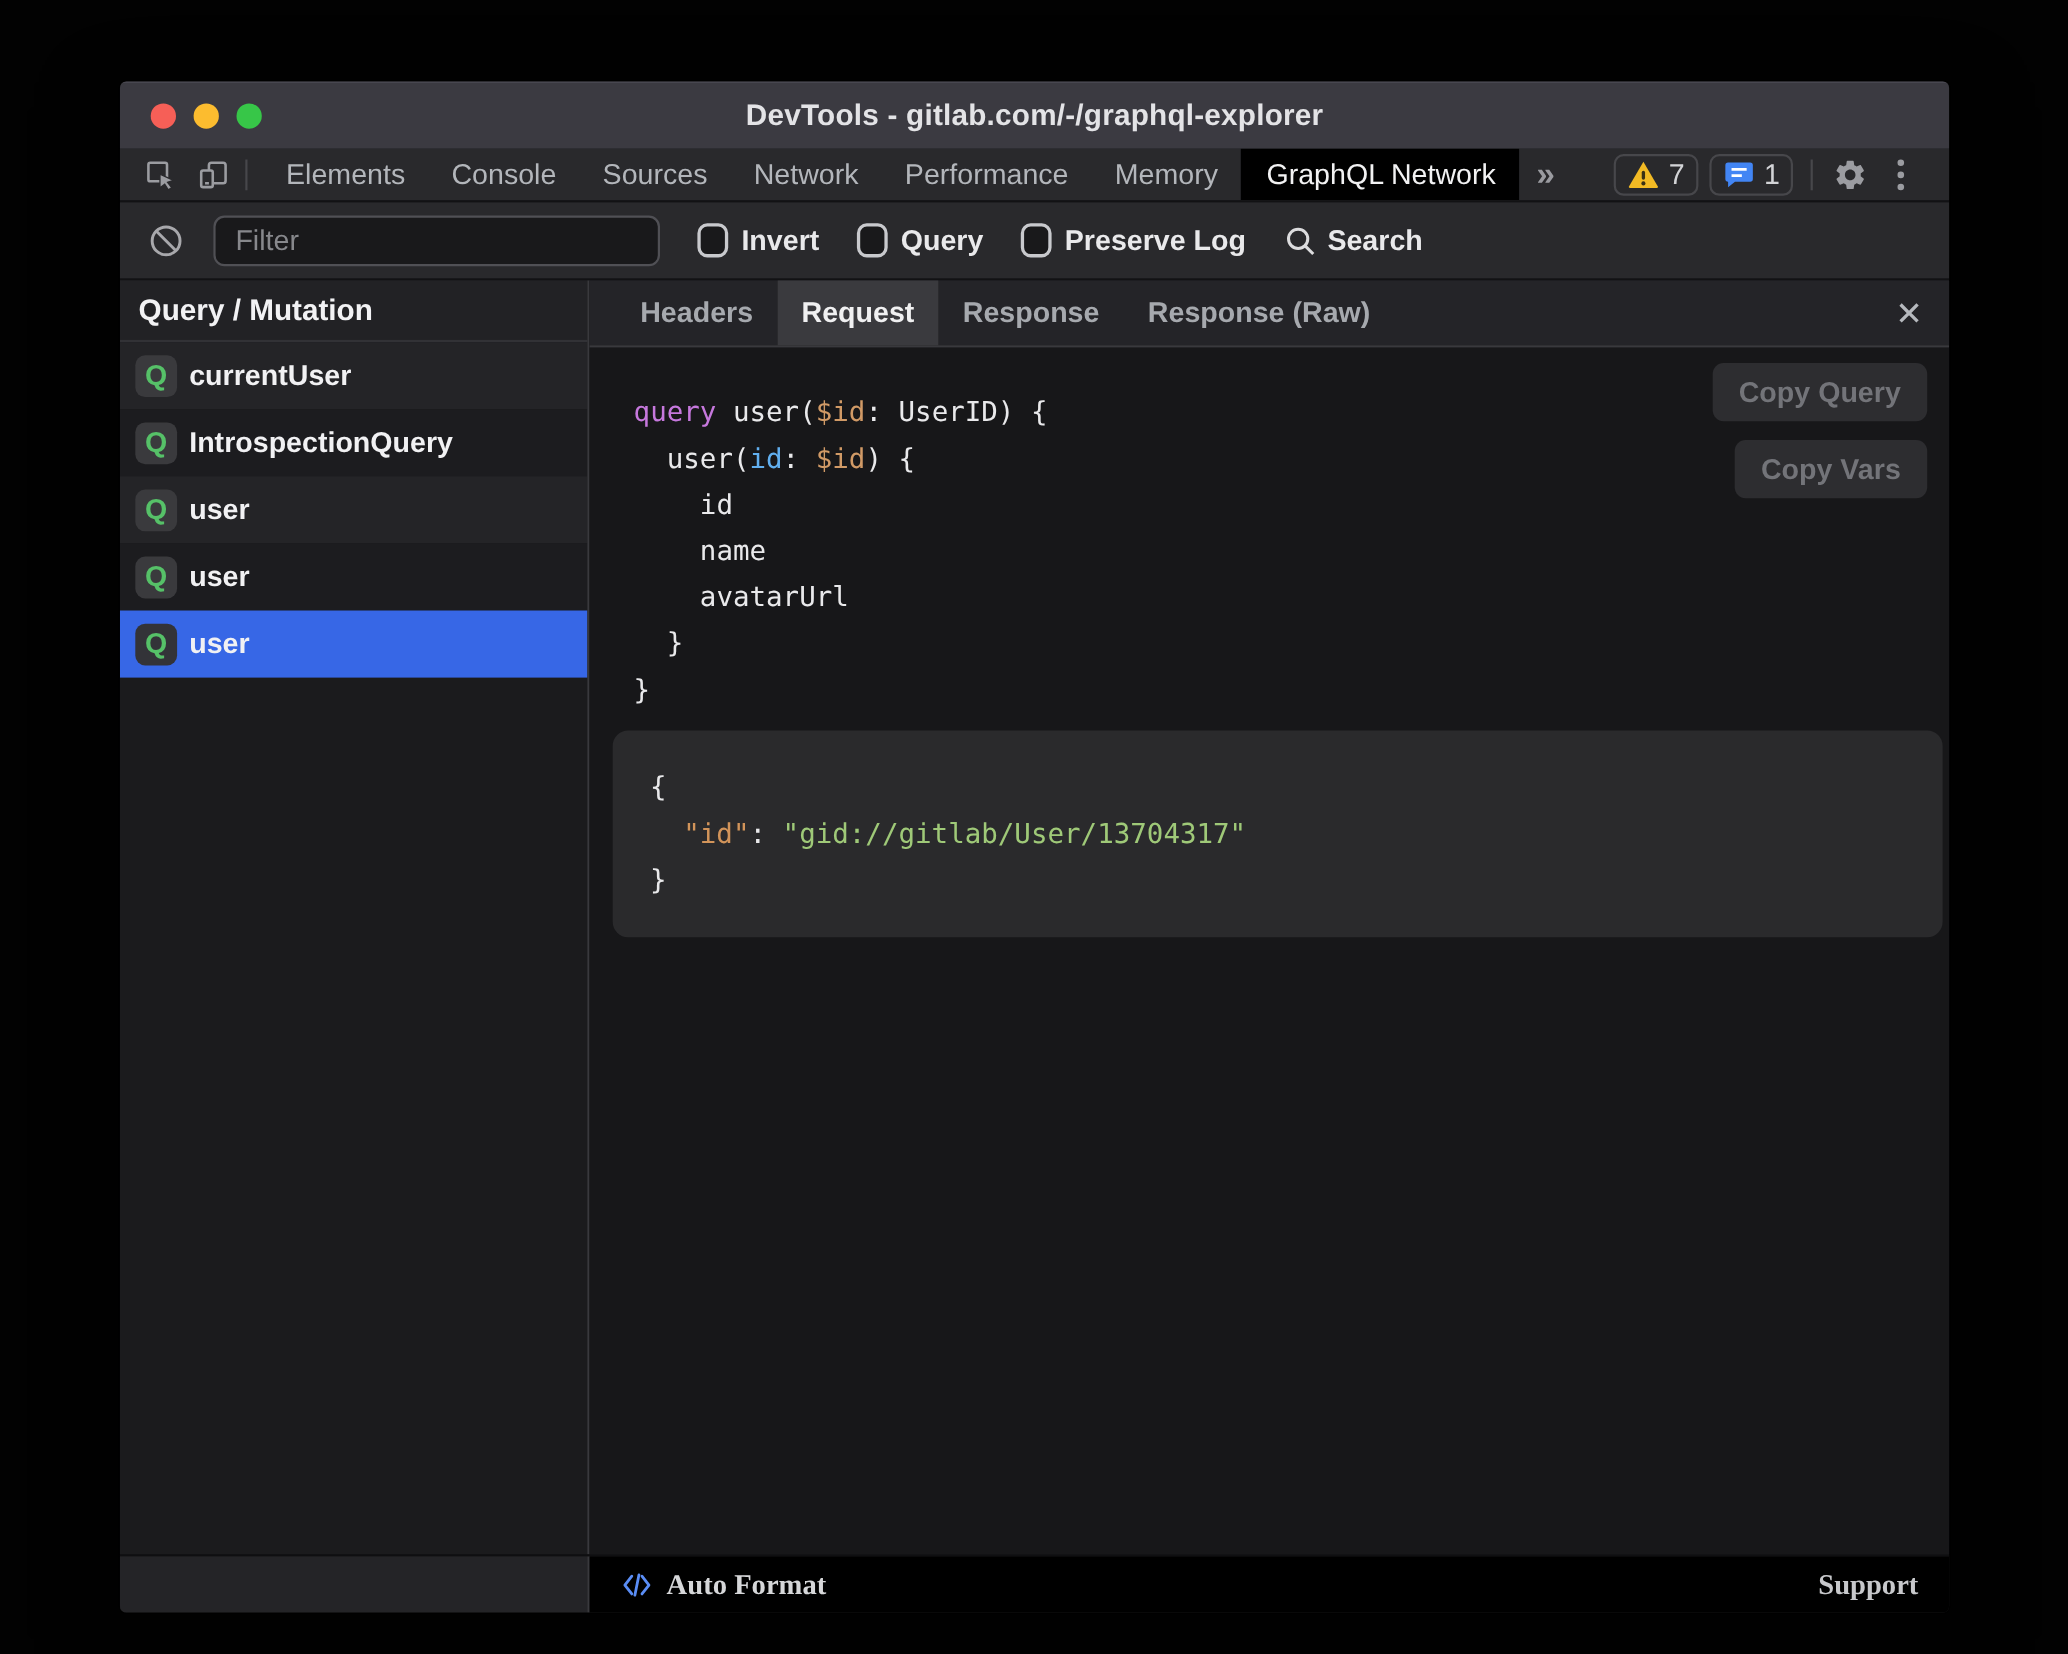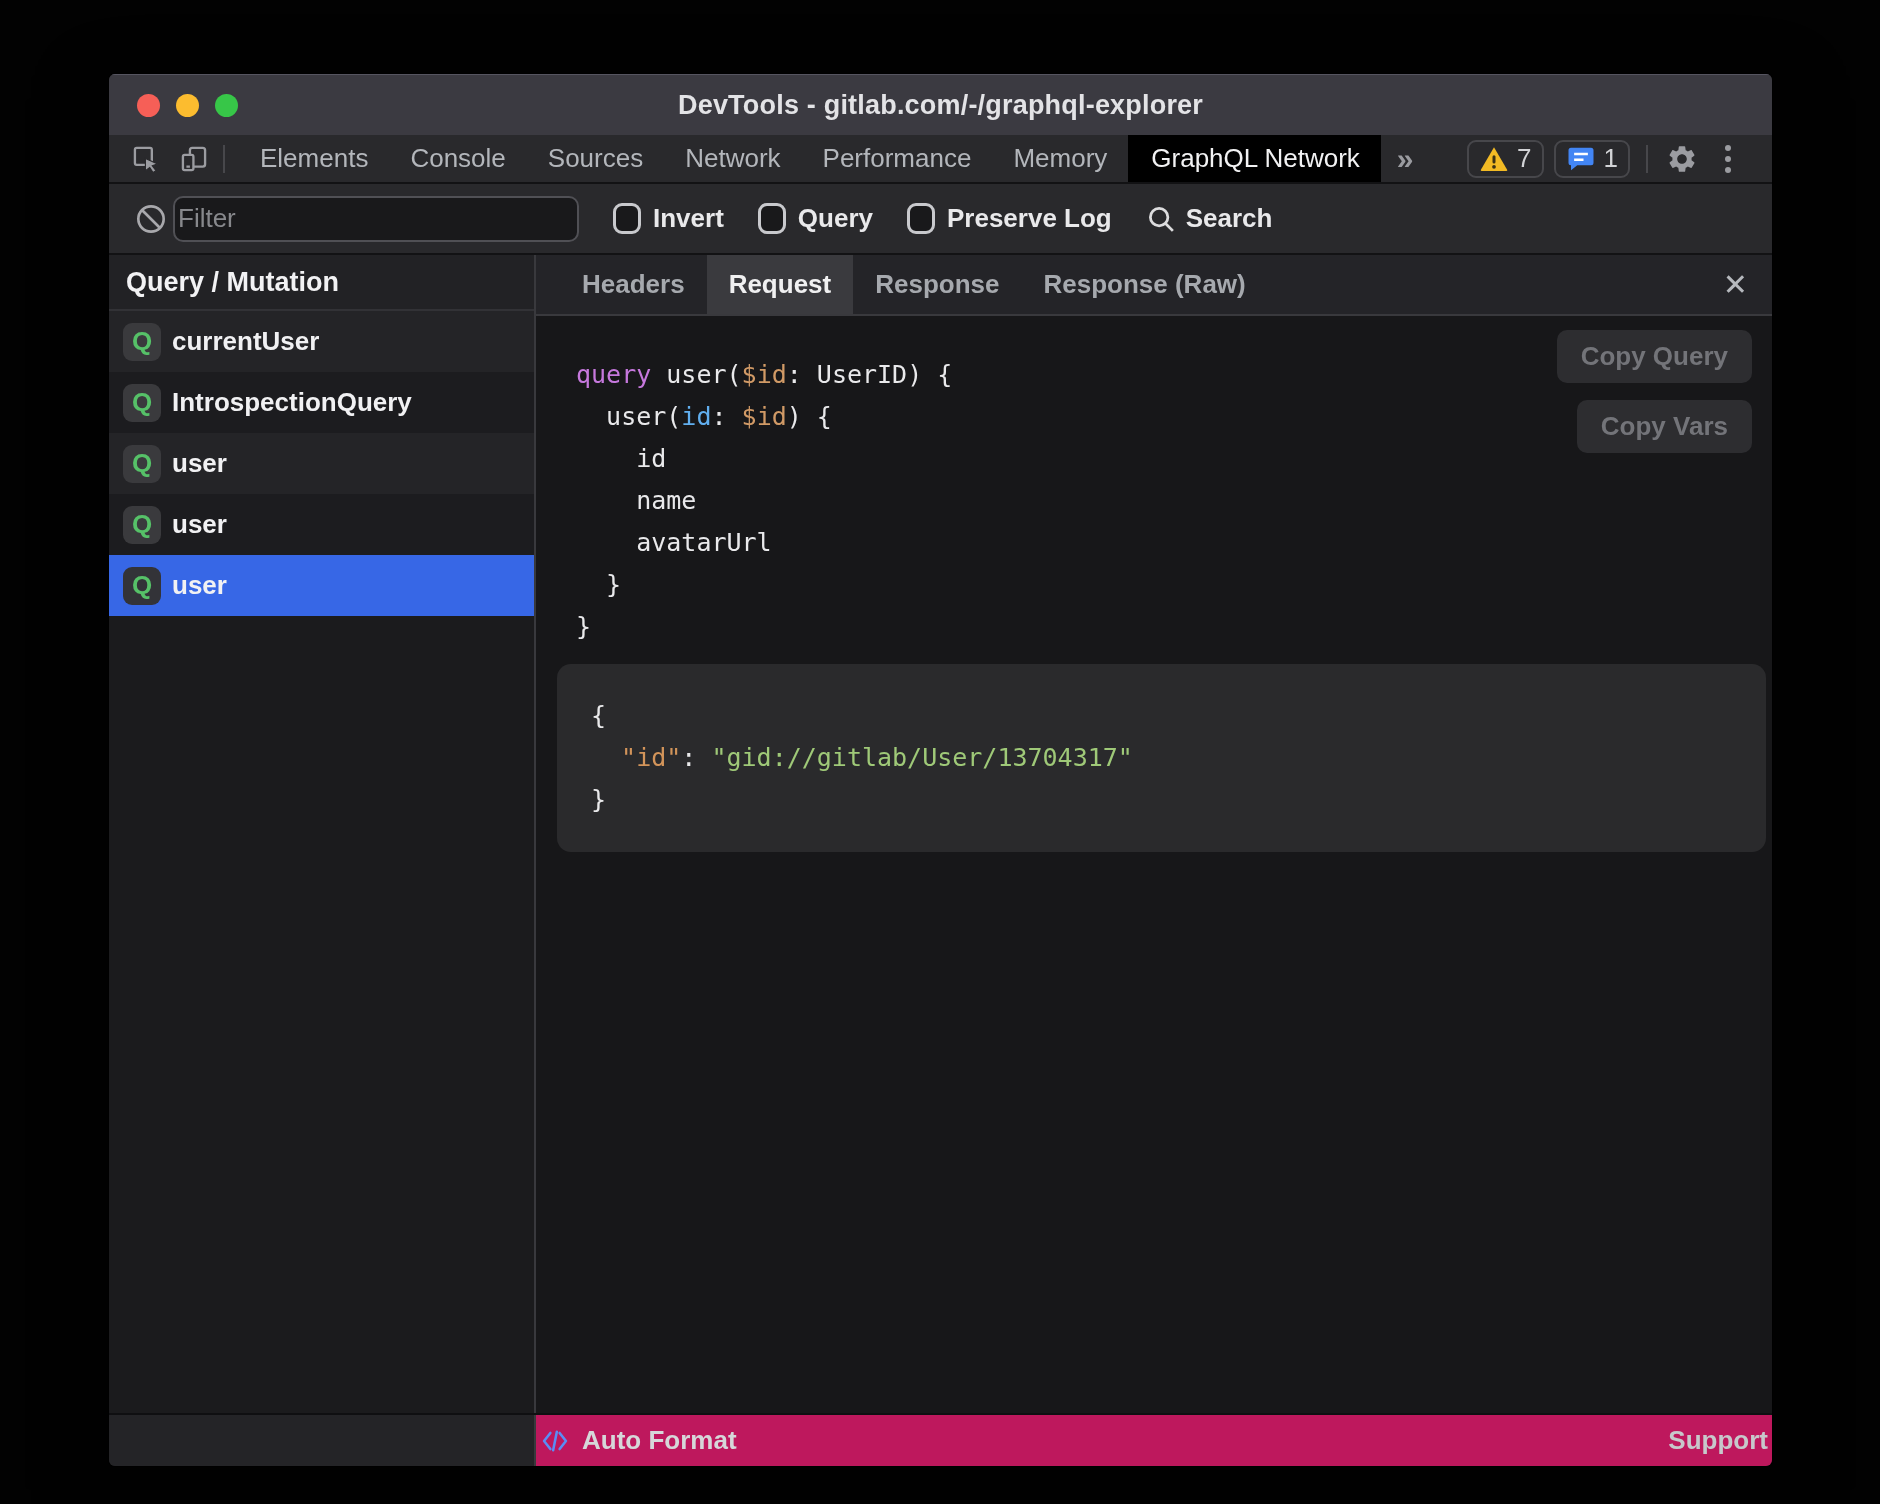--- a/index.html
+++ b/index.html
@@ -37,22 +37,22 @@
   .badge-box{display:flex;align-items:center;gap:8px;border:2px solid #47474b;border-radius:9px;height:38px;padding:0 10px;cursor:pointer;}
   .badge-count{color:#d2d3d6;font-size:26px;}
   .gear,.kebab{display:flex;align-items:center;justify-content:center;width:36px;height:36px;cursor:pointer;}
   .kebab .dots{display:flex;flex-direction:column;gap:5px;}
   .kebab .dots i{width:6px;height:6px;border-radius:50%;background:#9b9ca1;display:block;}
 
   
   .filterrow{height:73px;background:#29292c;border-top:2px solid #121214;border-bottom:2px solid #121214;
     display:flex;align-items:center;padding-left:25px;flex:0 0 auto;}
   .block-btn{width:34px;height:34px;display:flex;align-items:center;justify-content:center;cursor:pointer;}
-  .filter-input{margin-left:5px;width:406px;height:46px;background:#19191b;border:2px solid #505055;border-radius:10px;
-    color:#e7e7e9;font-size:26px;padding:0 3px;outline:none;font-family:"Liberation Sans",sans-serif;}
+  .filter-input{margin-left:26px;width:406px;height:46px;background:#19191b;border:2px solid #505055;border-radius:10px;
+    color:#e7e7e9;font-size:26px;padding:0 18px;outline:none;font-family:"Liberation Sans",sans-serif;}
   .filter-input::placeholder{color:#87888c;}
   .cb-group{display:flex;align-items:center;gap:12px;margin-left:34px;cursor:pointer;}
   .cb{width:28px;height:31px;border:3px solid #c8c9cd;border-radius:9px;background:#19191b;}
   .cb-label{color:#e9e9eb;font-size:26px;font-weight:700;white-space:nowrap;}
   .search-group{display:flex;align-items:center;gap:10px;margin-left:34px;cursor:pointer;}
   .search-label{color:#e9e9eb;font-size:26px;font-weight:700;}
 
   
   .bodyrow{flex:1 1 auto;display:flex;min-height:0;}
   .sidebar{width:425px;flex:0 0 auto;background:#1b1b1d;display:flex;flex-direction:column;}
@@ -85,21 +85,21 @@
   .tok-st{color:var(--json_string);}
   .varsbox{margin-left:-19px;margin-top:16px;width:1209px;background:#2a2a2c;border-radius:14px;padding:31px 34px;}
   .copy-col{position:absolute;top:14px;right:20px;display:flex;flex-direction:column;align-items:flex-end;gap:17px;}
   .copy-btn{background:#2d2d30;border:none;border-radius:10px;padding:11px 24px;color:#737479;font-size:26px;font-weight:700;
     font-family:"Liberation Sans",sans-serif;cursor:pointer;white-space:nowrap;}
 
   
   .footer{height:53px;flex:0 0 auto;display:flex;border-top:2px solid #0f0f11;}
   .footer .f-left{width:425px;flex:0 0 auto;background:#242427;}
   .footer .f-div{width:2px;background:#39393d;}
-  .footer .f-right{flex:1;background:#be185d;display:flex;align-items:center;padding:0 4px;gap:12px;}
+  .footer .f-right{flex:1;background:#000000;display:flex;align-items:center;padding:0 28px;gap:12px;font-family:Liberation Serif, serif;}
   .af-label{color:#d6d7d9;font-size:26px;font-weight:700;cursor:pointer;}
   .support{margin-left:auto;color:#c7c8cb;font-size:26px;font-weight:700;cursor:pointer;}
   svg{display:block;}
 </style>
 </head>
 <body>
 
 <div class="window">
 
   <div class="titlebar">

